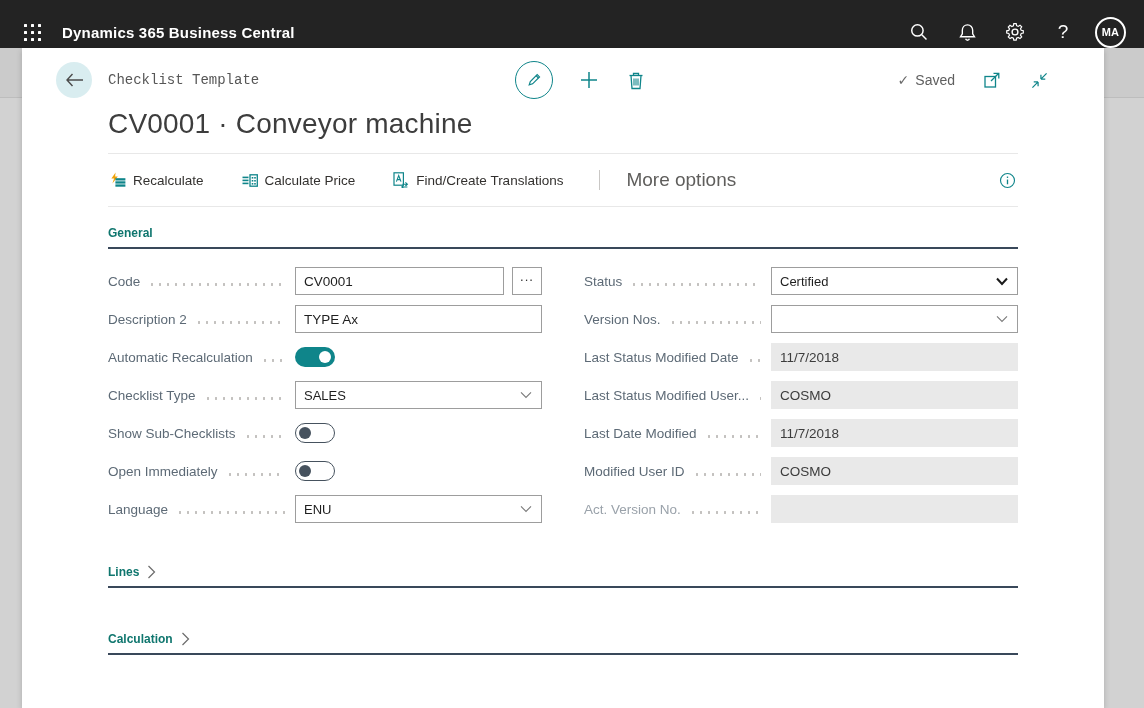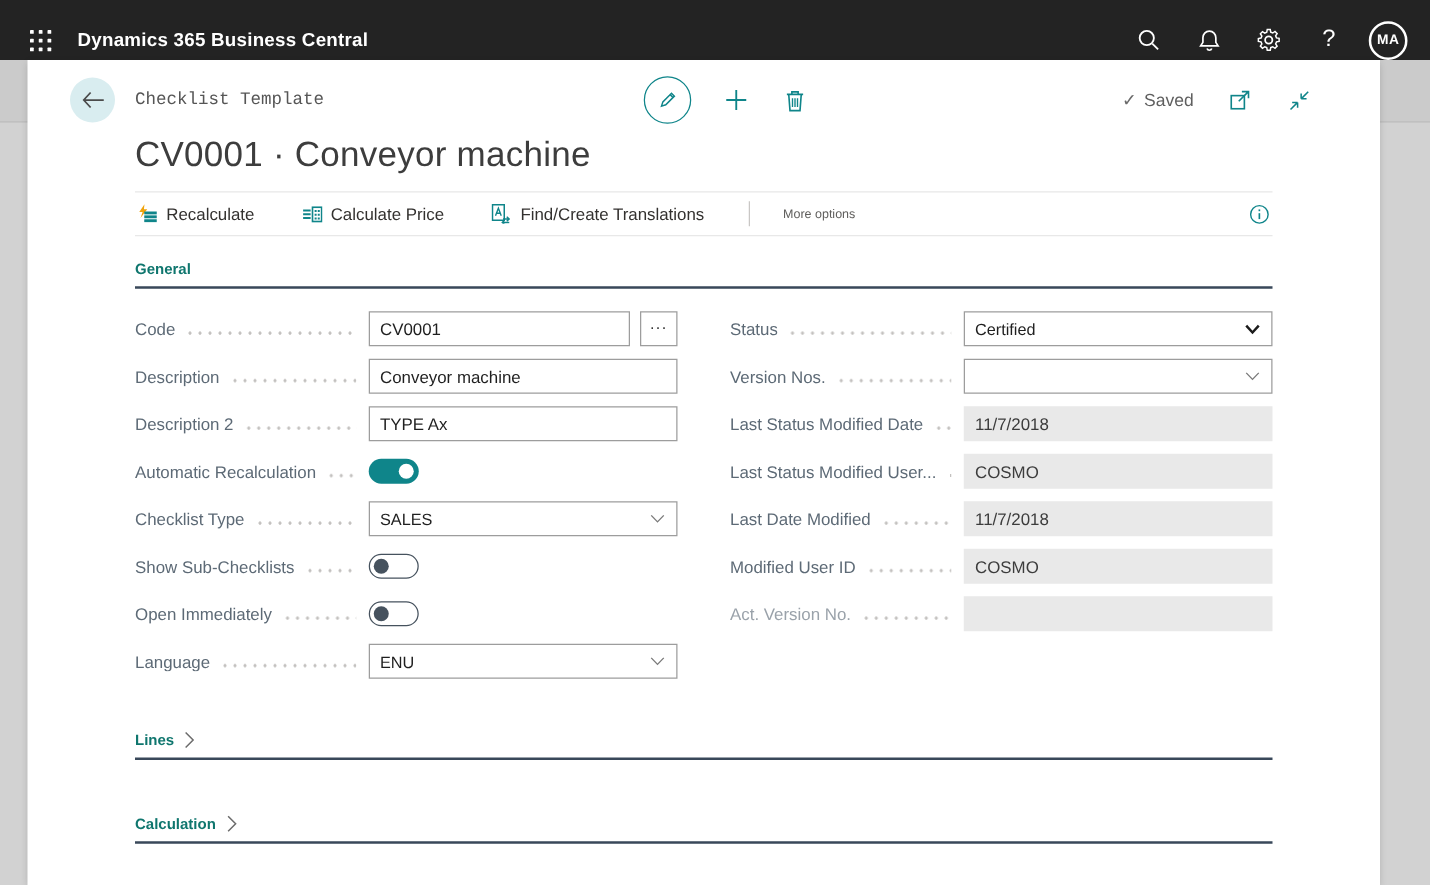--- a/index.html
+++ b/index.html
@@ -32,24 +32,24 @@
   .edit-circle { width:38px; height:38px; border-radius:50%; border:1.5px solid #0f858a; background:#fff; display:flex; align-items:center; justify-content:center; cursor:pointer; }
   .icon-btn { background:none; border:none; cursor:pointer; display:flex; align-items:center; justify-content:center; padding:2px; }
   .right-tools { margin-left:auto; display:flex; align-items:center; gap:26px; }
   .saved { display:flex; align-items:center; gap:6px; color:#5f5f5f; font-size:14px; }
   .saved .check { color:#6b6b6b; font-size:14px; }
 
   
   .page-title { margin-top:10px; font-size:28px; font-weight:300; color:#3d3d3d; letter-spacing:.2px; }
 
   
-  .action-bar { margin-top:13px; border-top:1px solid #e8e8e8; border-bottom:1px solid #e8e8e8; height:36px; display:flex; align-items:center; }
+  .action-bar { margin-top:13px; border-top:1px solid #e8e8e8; border-bottom:1px solid #e8e8e8; height:54px; display:flex; align-items:center; }
   .action-item { display:flex; align-items:center; gap:7px; font-size:13.5px; color:#33312f; cursor:pointer; padding:0 2px; margin-right:34px; }
   .action-divider { width:1px; height:20px; background:#c9c7c5; margin:0 26px 0 0; }
-  .more-options { font-size:10px; color:#5f5e5c; cursor:pointer; }
+  .more-options { font-size:19px; color:#5f5e5c; cursor:pointer; }
   .info-btn { margin-left:auto; }
 
   
   .section-head { margin-top:19px; display:flex; align-items:center; gap:8px; cursor:pointer; }
   .section-title { font-size:12px; font-weight:700; color:#0f766e; }
   .section-rule { height:2px; background:#39485a; margin-top:7px; }
   .section-gap-lines { margin-top:37px; }
   .section-gap-calc { margin-top:44px; }
 
   
@@ -231,27 +231,20 @@
             <span class="field-label">Code</span>
             <span class="leader"></span>
             <div class="field-control">
               <div class="assist-wrap">
                 <input class="text-input" value="CV0001" style="">
                 <button class="assist-btn">...</button>
               </div>
             </div>
           </div>
           <div class="field-row">
-            <span class="field-label">Description</span>
-            <span class="leader"></span>
-            <div class="field-control">
-              <input class="text-input" value="Conveyor machine" style="">
-            </div>
-          </div>
-          <div class="field-row">
             <span class="field-label">Description 2</span>
             <span class="leader"></span>
             <div class="field-control">
               <input class="text-input" value="TYPE Ax" style="">
             </div>
           </div>
           <div class="field-row">
             <span class="field-label">Automatic Recalculation</span>
             <span class="leader"></span>
             <div class="field-control">

